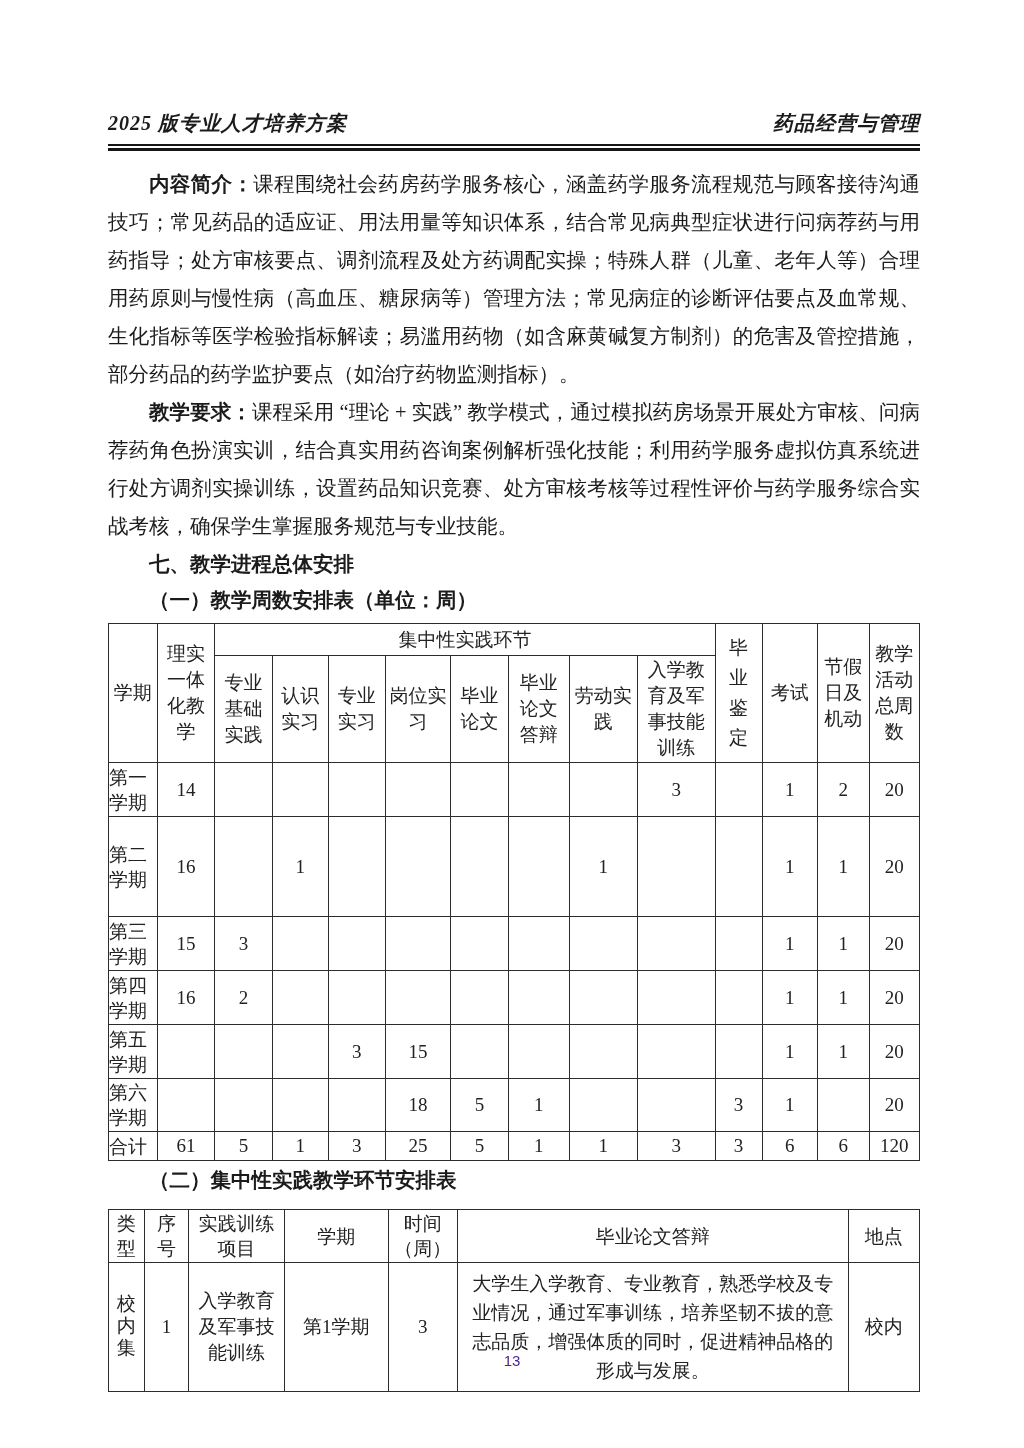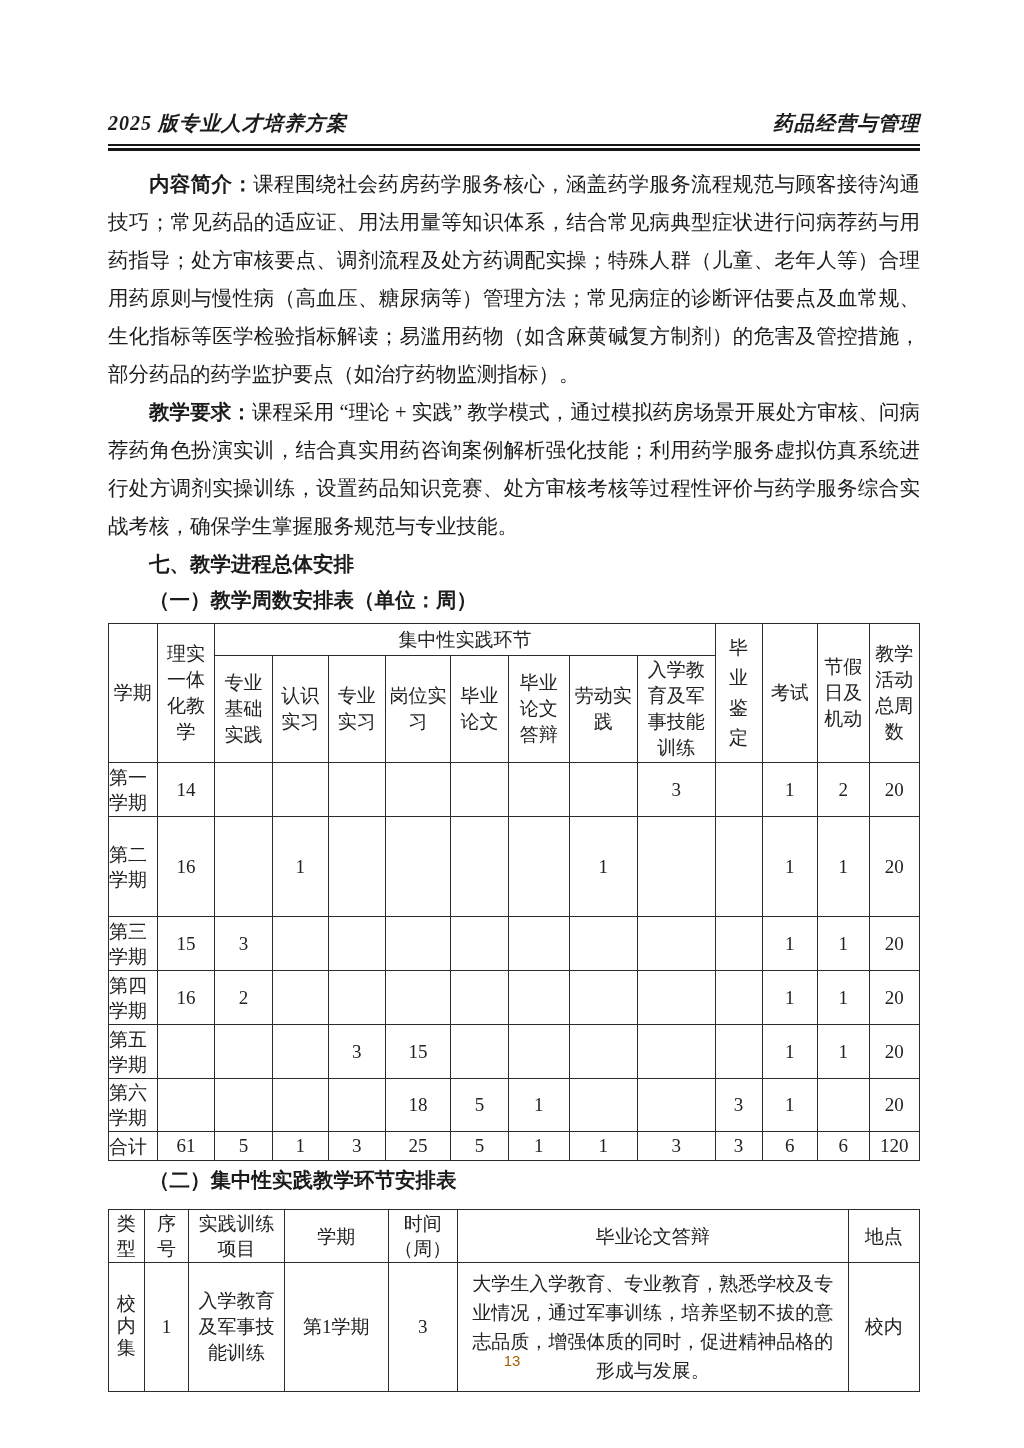--- a/index.html
+++ b/index.html
@@ -59,21 +59,21 @@
 
   .practice-table{ margin-top:12px; }
   .practice-table th{ line-height:25px; }
   .practice-table .content-cell{
     text-align:center; padding:6px 12px; line-height:29px;
   }
   .practice-table .type-cell .vchar{ line-height:22px; }
 
   .page-number{
     position:absolute; top:1352px; left:0; width:1024px;
-    text-align:center; font-size:15px; color:#a16207;
+    text-align:center; font-size:15px; color:#4c1d95;
     font-family:"Liberation Sans","DejaVu Sans",sans-serif;
   }
 </style>
 </head>
 <body>
 
 <div class="page">
 
   <div class="doc-header">
     <span>2025 版专业人才培养方案</span>

